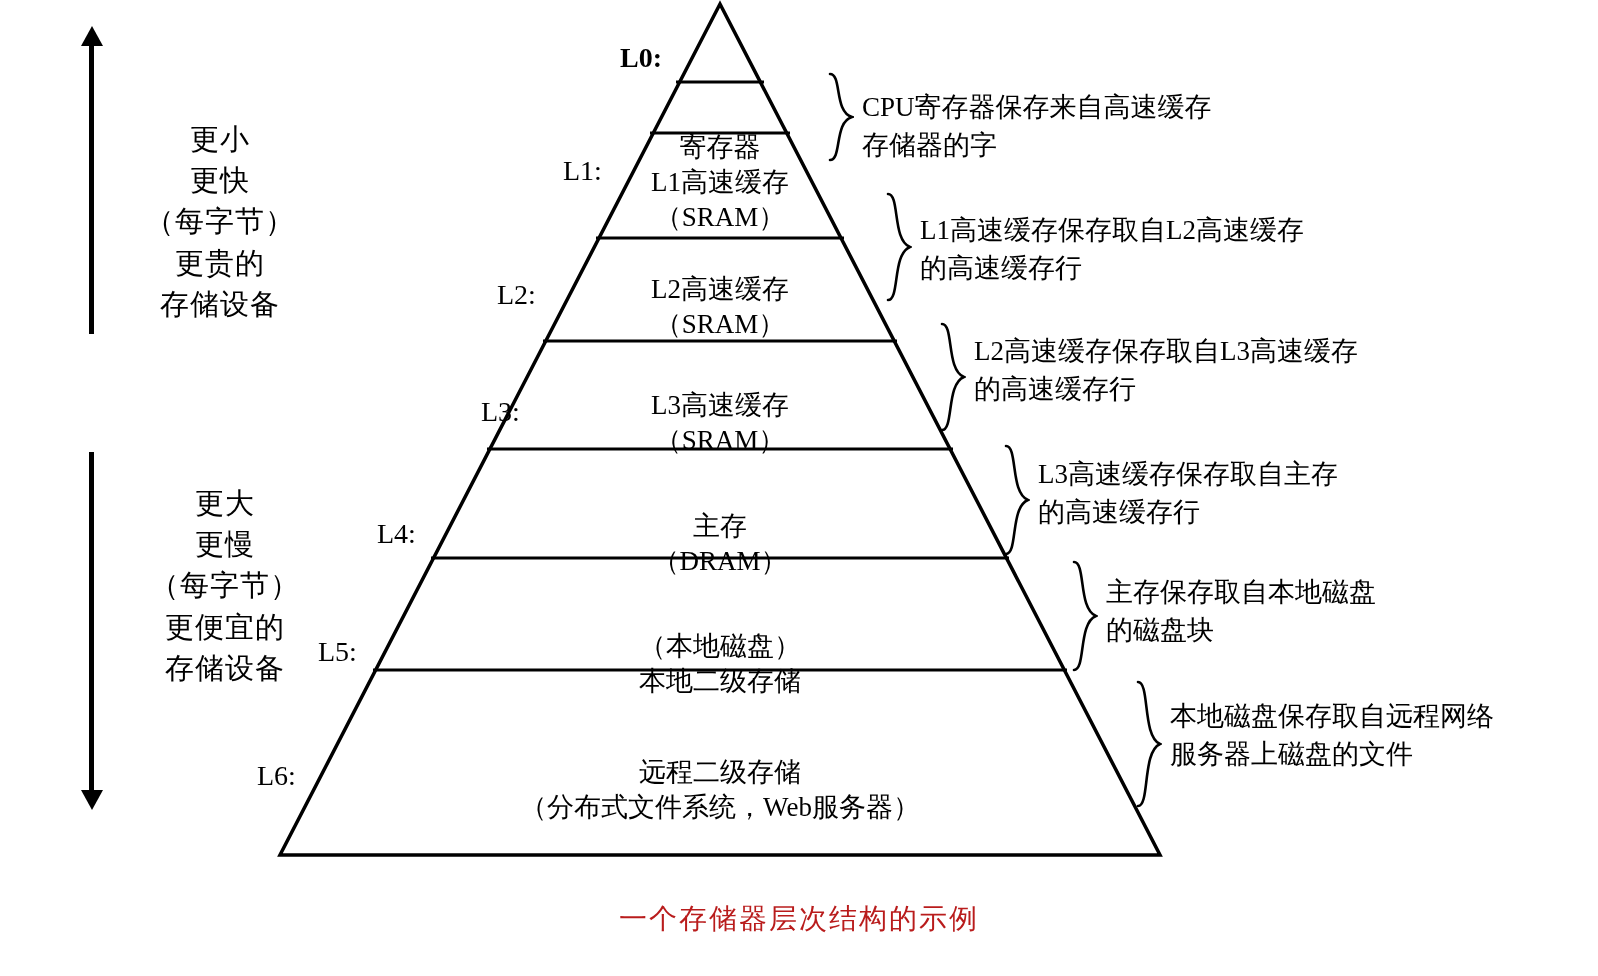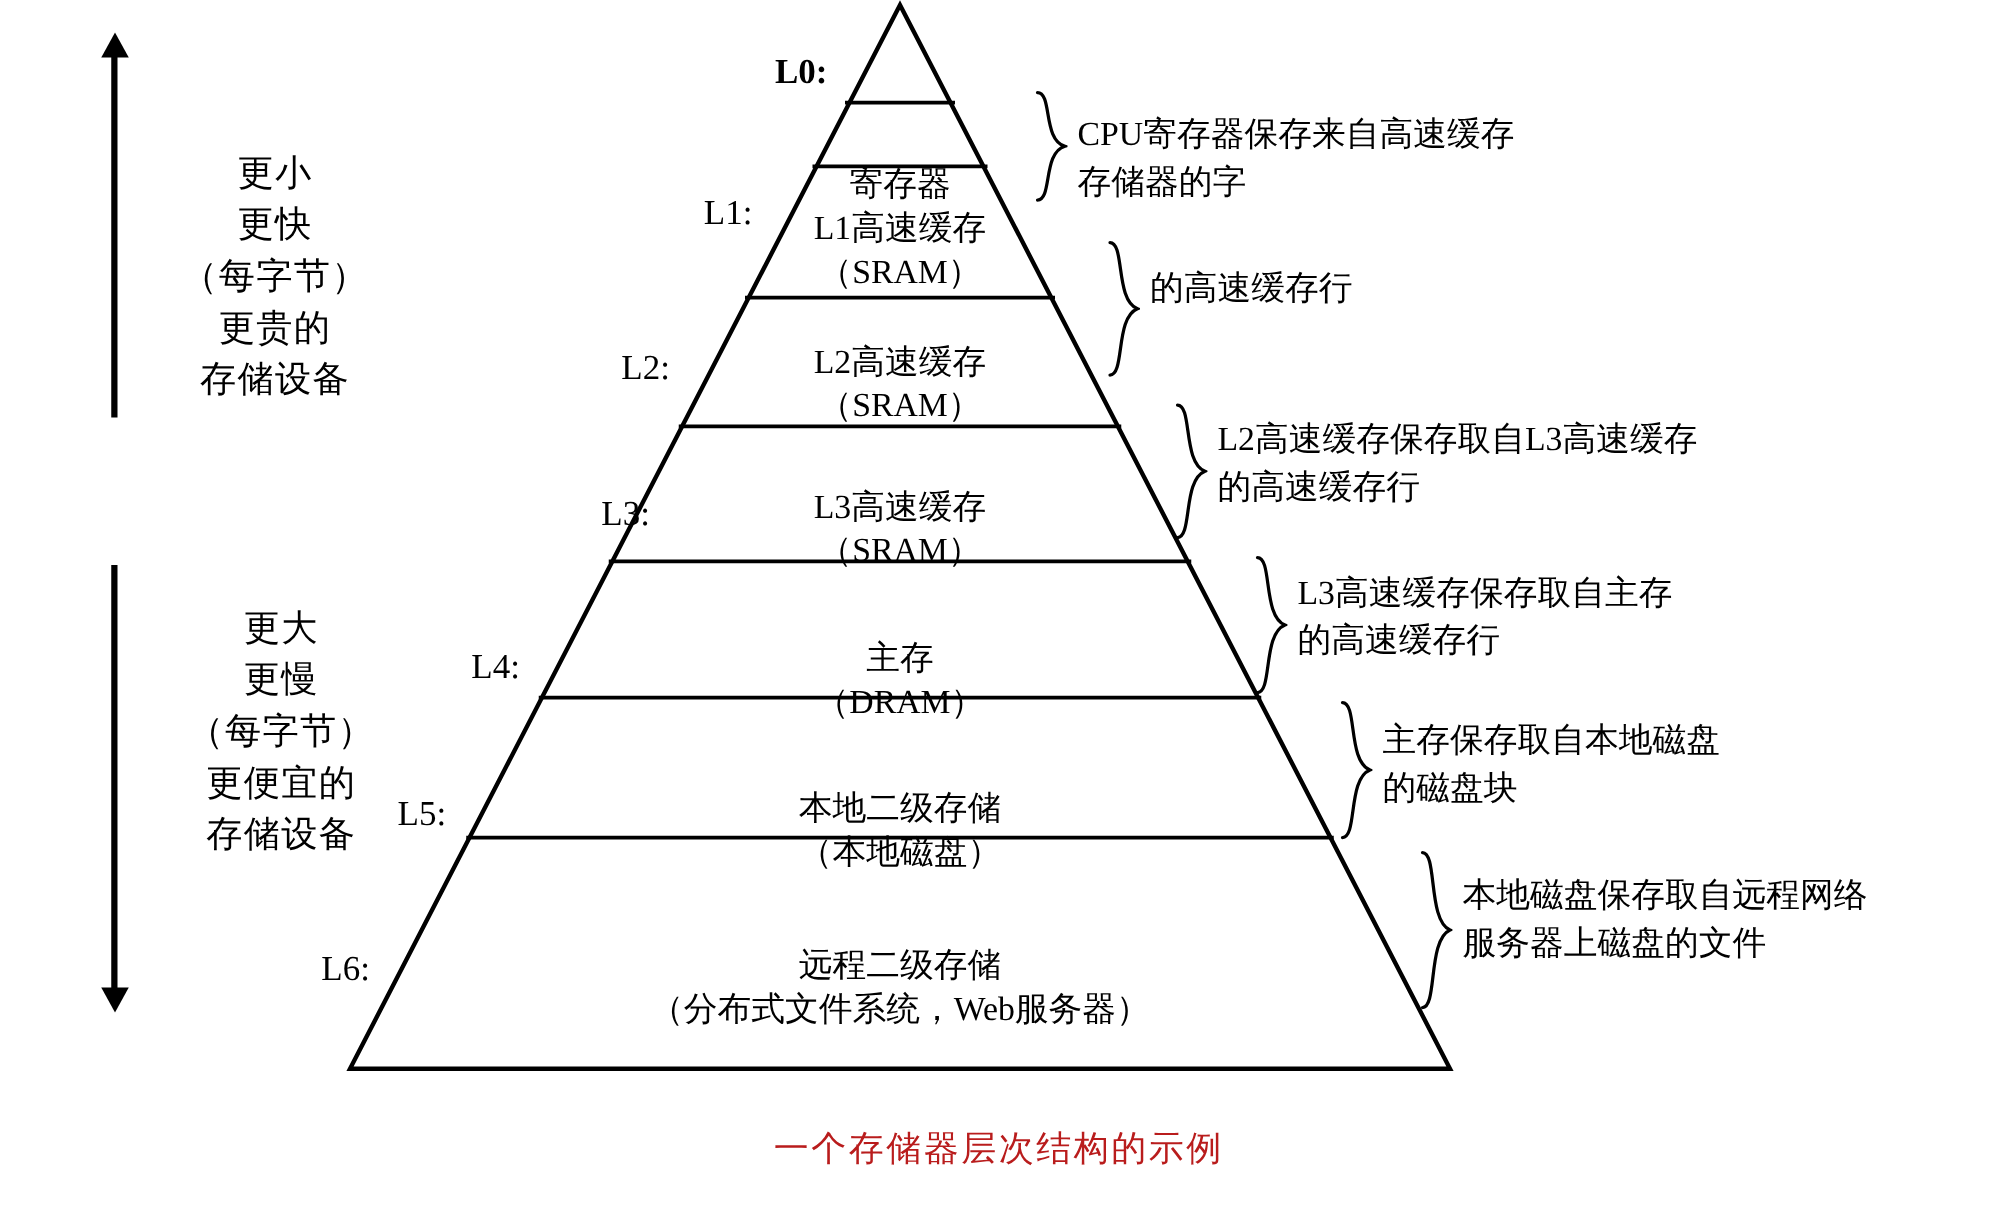--- a/index.html
+++ b/index.html
@@ -113,22 +113,22 @@
     <div>L3高速缓存</div>
     <div>（SRAM）</div>
   </div>
 
   <div class="tier-text" style="left:520px;top:509px;width:400px;">
     <div>主存</div>
     <div>（DRAM）</div>
   </div>
 
   <div class="tier-text" style="left:520px;top:629px;width:400px;">
+    <div>（本地磁盘）</div>
     <div>本地二级存储</div>
-    <div>（本地磁盘）</div>
   </div>
 
   <div class="tier-text" style="left:420px;top:755px;width:600px;">
     <div>远程二级存储</div>
     <div>（分布式文件系统，Web服务器）</div>
   </div>
 
   <div class="brace" style="left:826px;top:72px;">
     <svg width="28" height="90" viewBox="0 0 28 90" xmlns="http://www.w3.org/2000/svg">
       <path d="M4 2 C16 2 8 40 26 45 C8 50 16 88 4 88" fill="none" stroke="#000" stroke-width="2.6" stroke-linecap="round"></path>
@@ -138,20 +138,21 @@
     <div>CPU寄存器保存来自高速缓存</div>
     <div>存储器的字</div>
   </div>
 
   <div class="brace" style="left:884px;top:192px;">
     <svg width="28" height="110" viewBox="0 0 28 110" xmlns="http://www.w3.org/2000/svg">
       <path d="M4 2 C16 2 8 48 26 55 C8 62 16 108 4 108" fill="none" stroke="#000" stroke-width="2.6" stroke-linecap="round"></path>
     </svg>
   </div>
   <div class="anno" style="left:920px;top:211px;">
+    <div>L1高速缓存保存取自L2高速缓存</div>
     <div>的高速缓存行</div>
   </div>
 
   <div class="brace" style="left:938px;top:322px;">
     <svg width="28" height="110" viewBox="0 0 28 110" xmlns="http://www.w3.org/2000/svg">
       <path d="M4 2 C16 2 8 48 26 55 C8 62 16 108 4 108" fill="none" stroke="#000" stroke-width="2.6" stroke-linecap="round"></path>
     </svg>
   </div>
   <div class="anno" style="left:974px;top:332px;">
     <div>L2高速缓存保存取自L3高速缓存</div>

